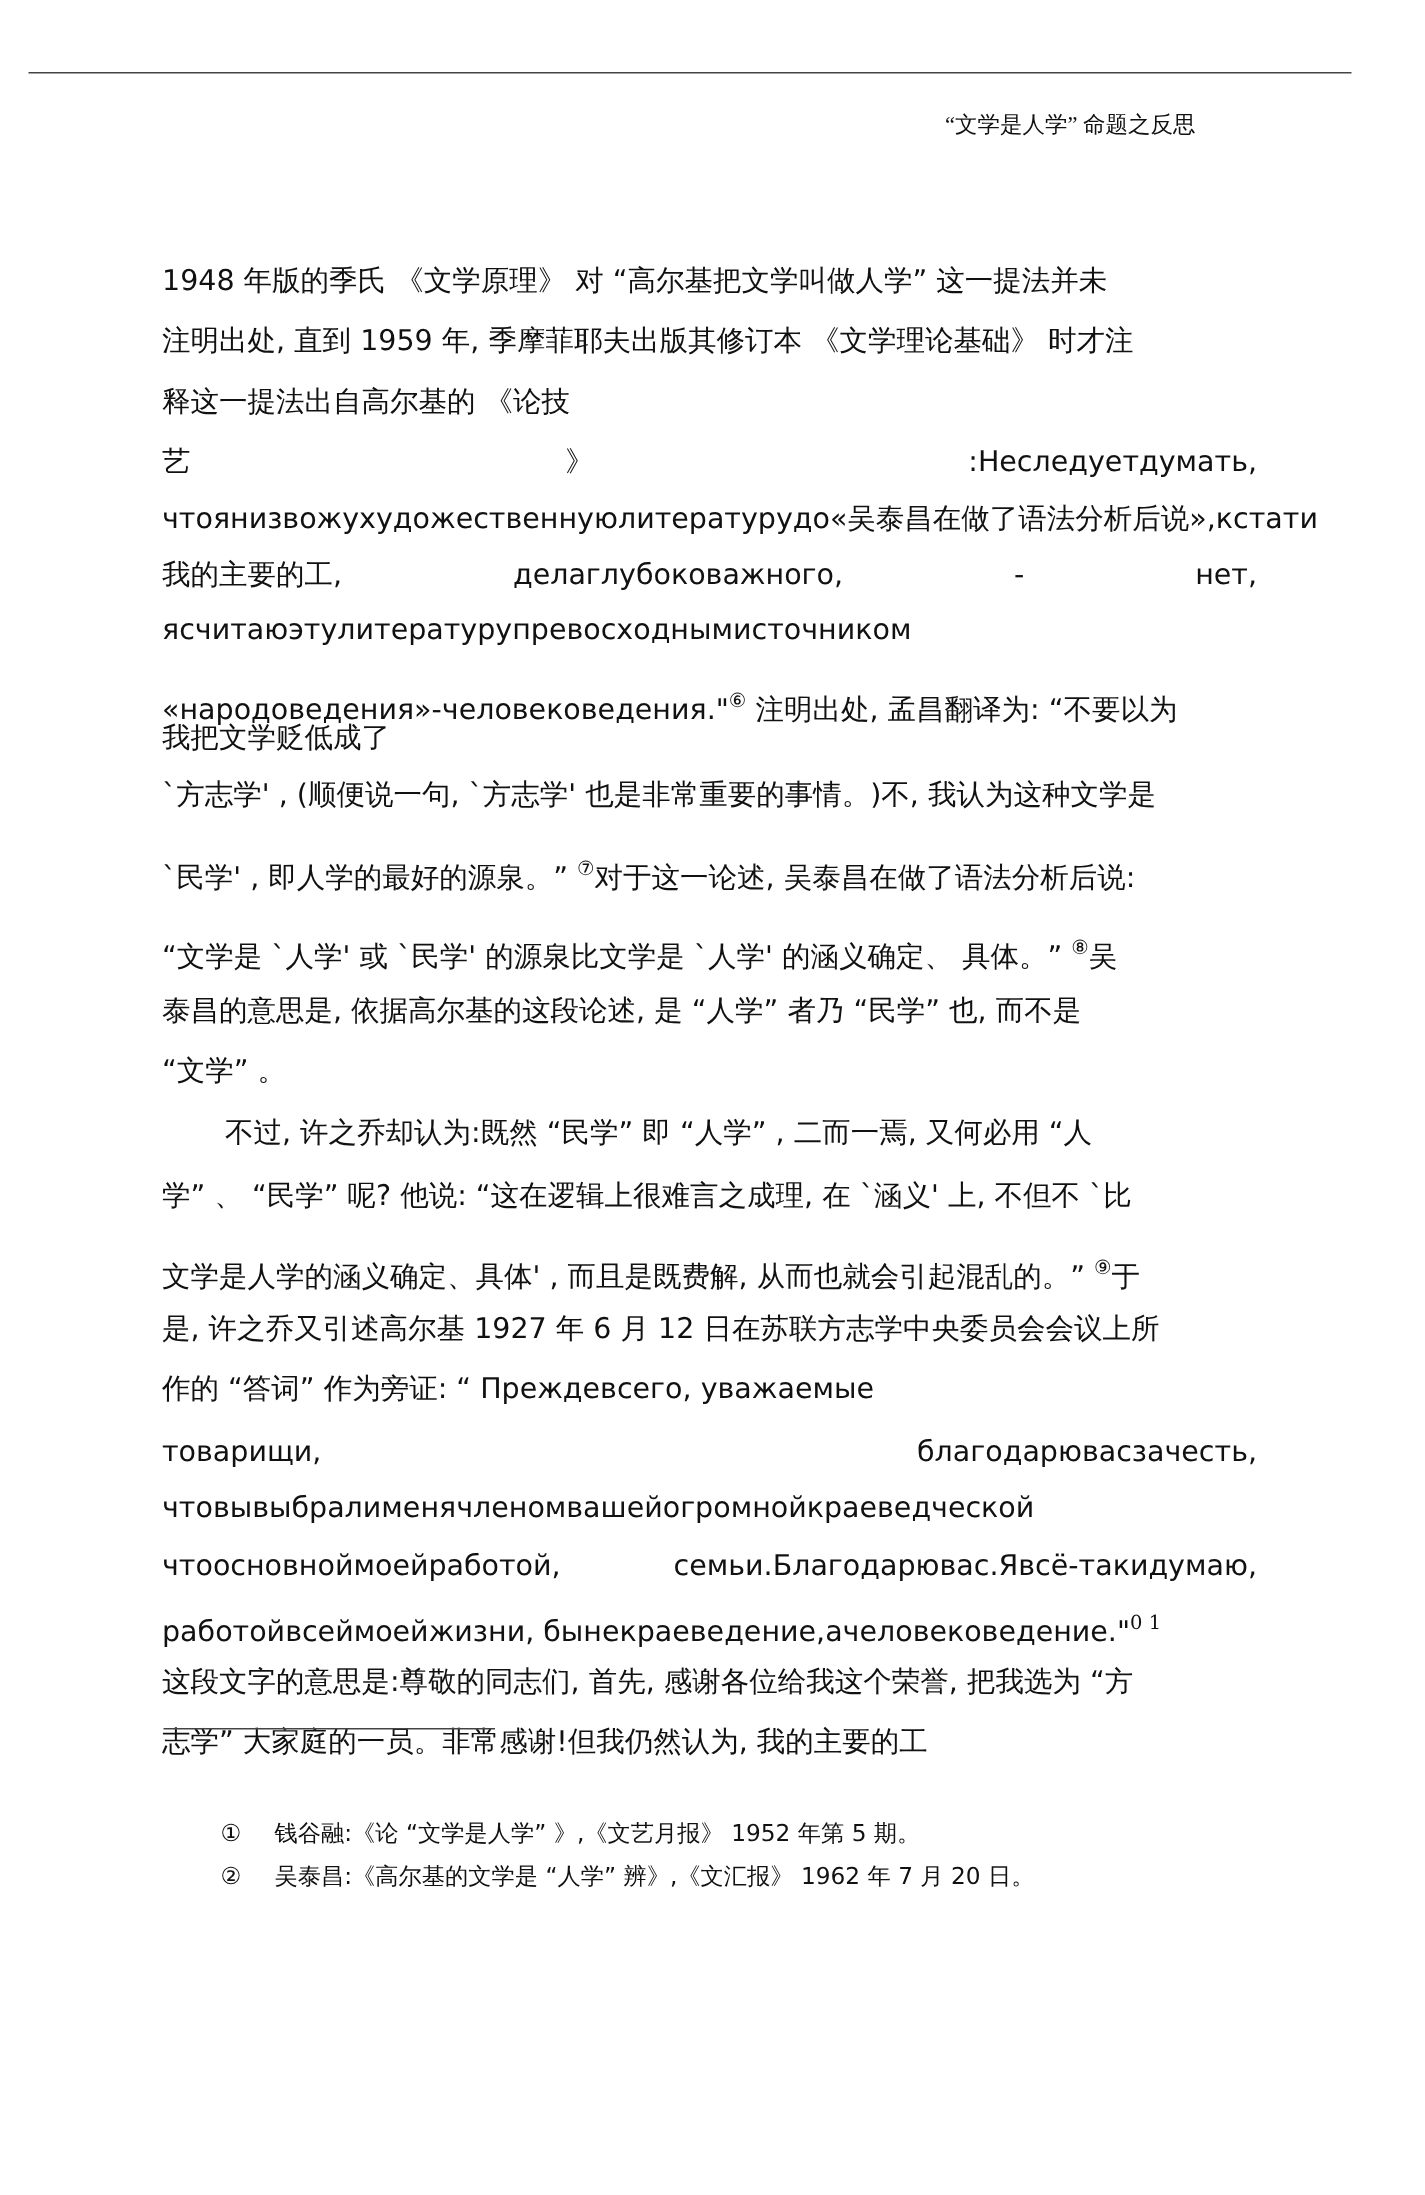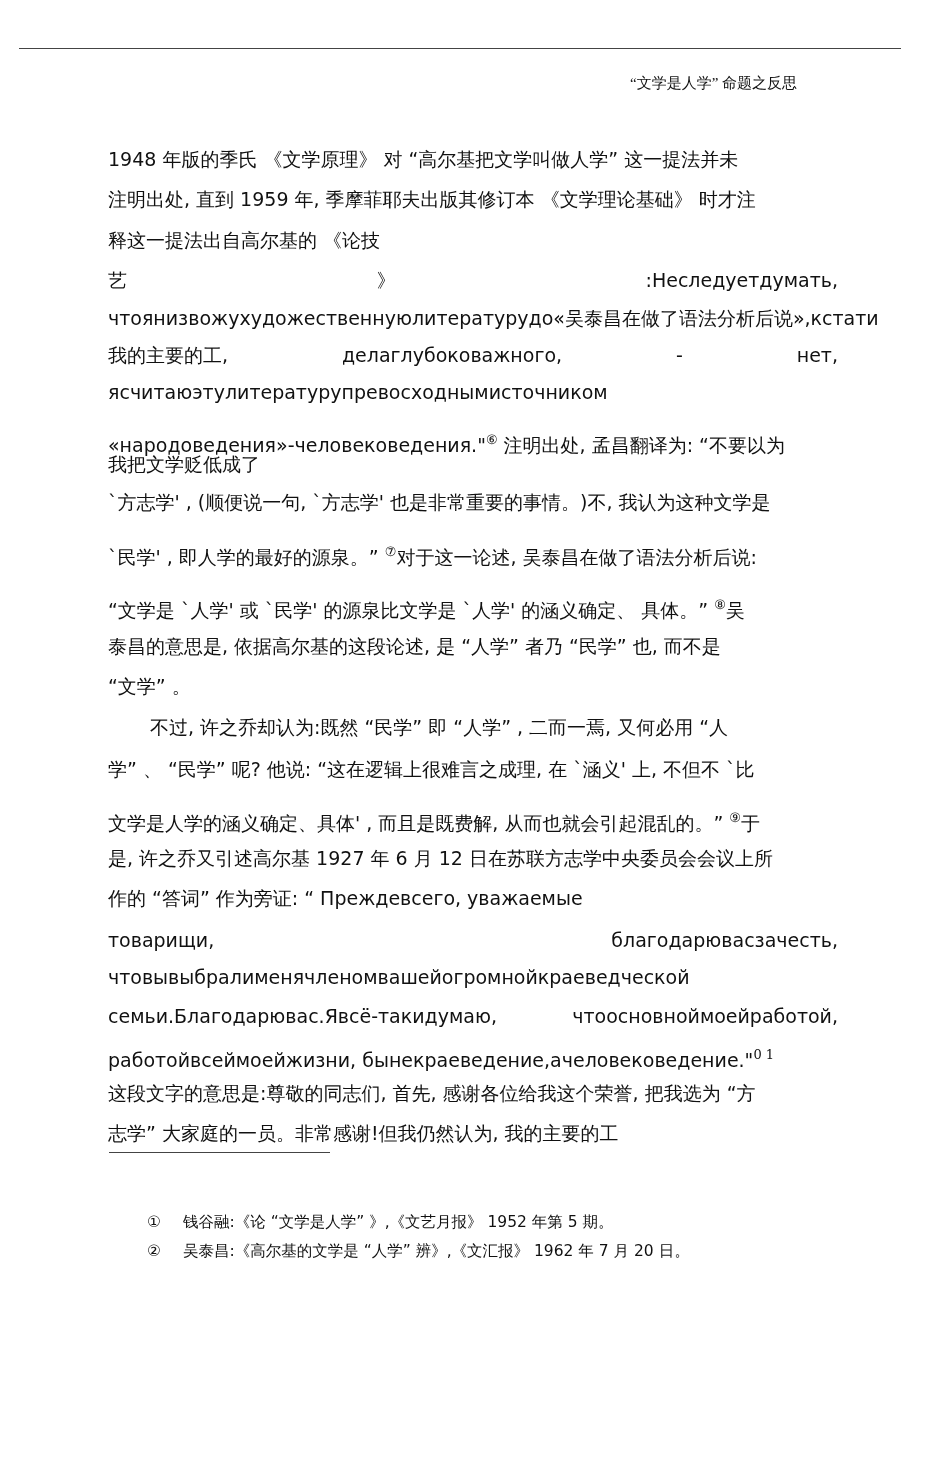--- a/index.html
+++ b/index.html
@@ -11,21 +11,21 @@
     .top-rule {
       position: absolute; left: 19px; top: 48px; width: 882px; height: 0;
       border-top: 1.5px solid #444444;
     }
     .running-head {
       position: absolute; left: 630px; top: 74px; font-size: 15px;
       white-space: nowrap; color: #111; font-family: Liberation Serif, serif;
     }
     .line {
       position: absolute; left: 108px; width: 730px; font-size: 19px;
-      line-height: 24px; white-space: nowrap; letter-spacing: 0px;
+      line-height: 24px; white-space: nowrap; letter-spacing: 0px; margin-top: 28px;
     }
     .just {
       display: flex; justify-content: space-between;
     }
     .sup {
       font-family: "DejaVu Serif", "Liberation Serif", serif;
       font-size: 13px; vertical-align: 8px;
     }
     .fn-rule {
       position: absolute; left: 109px; top: 1152px; width: 221px; height: 0;
@@ -86,22 +86,22 @@
   </div>
   <div class="line" style="top:846px">是, 许之乔又引述高尔基 1927 年 6 月 12 日在苏联方志学中央委员会会议上所</div>
   <div class="line" style="top:886px">作的 “答词” 作为旁证: “ Преждевсего, уважаемые</div>
 
   <div class="line just" style="top:928px">
     <span>товарищи,</span>
     <span>благодарювасзачесть,</span>
   </div>
   <div class="line" style="top:965px">чтовывыбралименячленомвашейогромнойкраеведческой</div>
   <div class="line just" style="top:1004px">
+    <span>чтоосновноймоейработой,</span>
     <span>семьи.Благодарювас.Явсё-такидумаю,</span>
-    <span>чтоосновноймоейработой,</span>
   </div>
   <div class="line" style="top:1043px">
     <span>работойвсеймоейжизни,  бынекраеведение,ачеловековедение."</span><span class="sup">0 1</span>
   </div>
   <div class="line" style="top:1081px">这段文字的意思是:尊敬的同志们, 首先, 感谢各位给我这个荣誉, 把我选为 “方</div>
   <div class="line" style="top:1121px">志学” 大家庭的一员。非常感谢!但我仍然认为, 我的主要的工</div>
 </div>
 
 <div class="fn-rule"></div>
 

